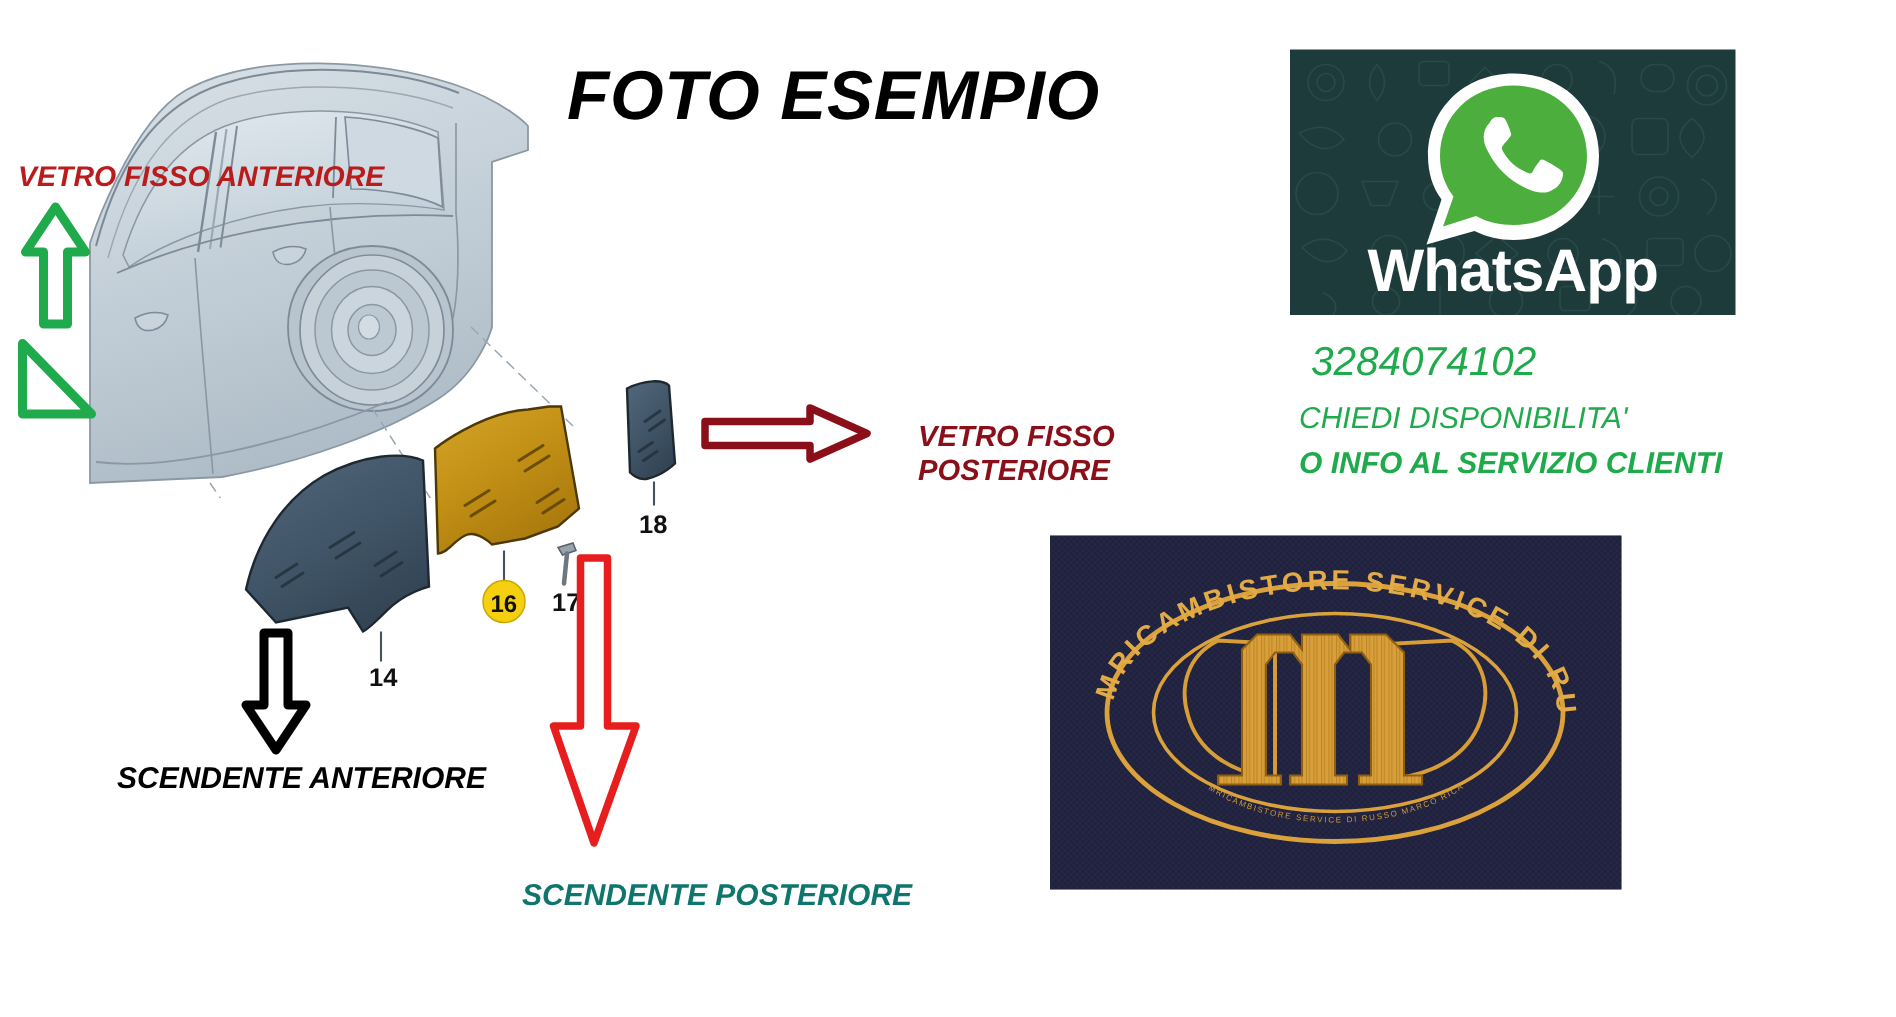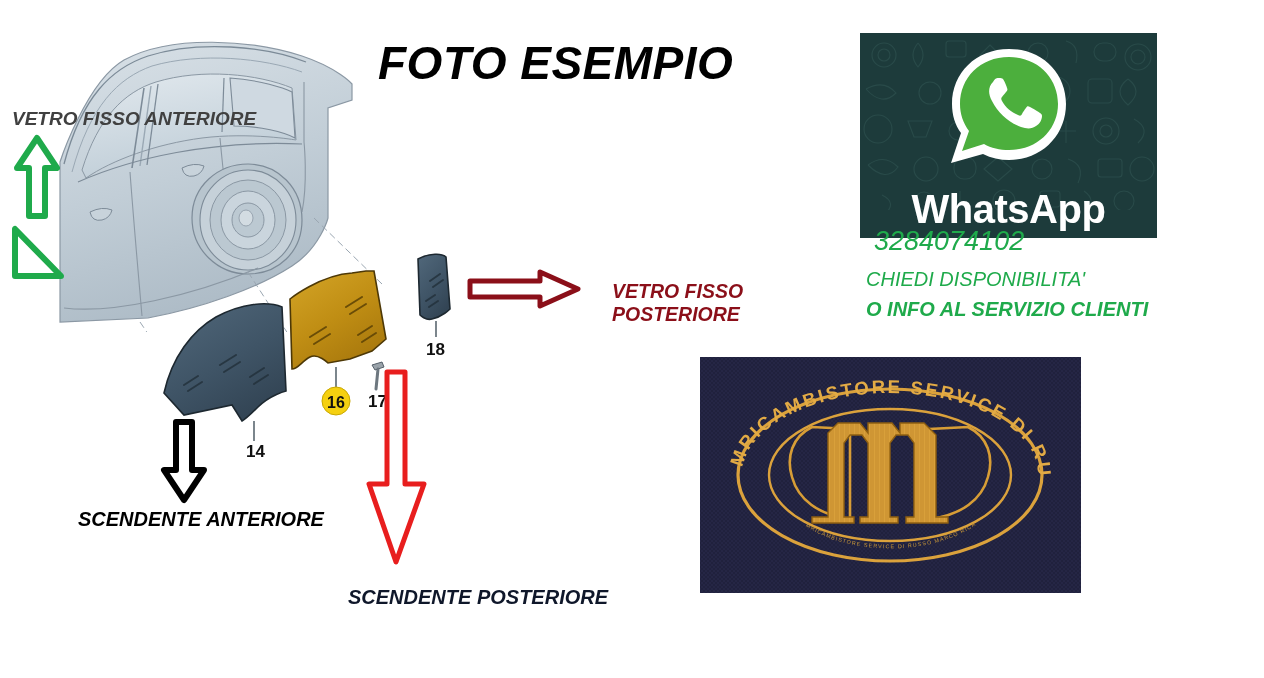--- a/index.html
+++ b/index.html
@@ -14,40 +14,40 @@
   
   .car-wrap{position:absolute;left:52px;top:22px;width:390px;height:310px;}
   .car-wrap svg{display:block;}
 
   
   .parts{position:absolute;left:150px;top:245px;width:340px;height:210px;}
   .parts svg{display:block;}
 
   
   .lbl{position:absolute;font-weight:bold;font-style:italic;white-space:pre;line-height:1.16;}
-  .lbl-green{color:#404040;}
+  .lbl-green{color:#b91c1c;}
   .lbl-maroon{color:#8b0f19;}
-  .lbl-red{color:#0f172a;text-align:center;}
+  .lbl-red{color:#0f766e;text-align:center;}
   .lbl-black{color:#000;text-align:center;}
 
   #label-vetro-fisso-anteriore{left:12px;top:108px;font-size:19px;}
   #label-vetro-fisso-posteriore{left:612px;top:280px;font-size:19.5px;}
   #label-scendente-anteriore{left:78px;top:508px;font-size:20px;}
   #label-scendente-posteriore{left:348px;top:586px;font-size:20px;}
 
   
   .arrow{position:absolute;}
   #arrow-up-green{left:14px;top:134px;}
   #triangle-green{left:10px;top:224px;}
   #arrow-right-maroon{left:466px;top:268px;}
   #arrow-down-black{left:158px;top:418px;}
   #arrow-down-red{left:360px;top:368px;}
 
   
-  .wa-box{position:absolute;left:860px;top:33px;width:297px;height:205px;
+  .wa-box{position:absolute;left:860px;top:33px;width:297px;height:177px;
           background:#1d3b3b;overflow:hidden;}
   .wa-pattern{position:absolute;inset:0;opacity:.22;}
   .wa-logo{position:absolute;left:50%;top:10px;transform:translateX(-50%);}
   .wa-name{position:absolute;left:0;right:0;bottom:6px;text-align:center;
            color:#fff;font-size:40px;font-weight:bold;letter-spacing:-0.5px;}
 
   .wa-phone{position:absolute;left:874px;top:226px;font-size:27px;font-weight:normal;
             font-style:italic;color:#1faa4b;white-space:nowrap;}
   .wa-line1{position:absolute;left:866px;top:268px;font-size:20px;font-weight:normal;
             font-style:italic;color:#1faa4b;white-space:nowrap;}

